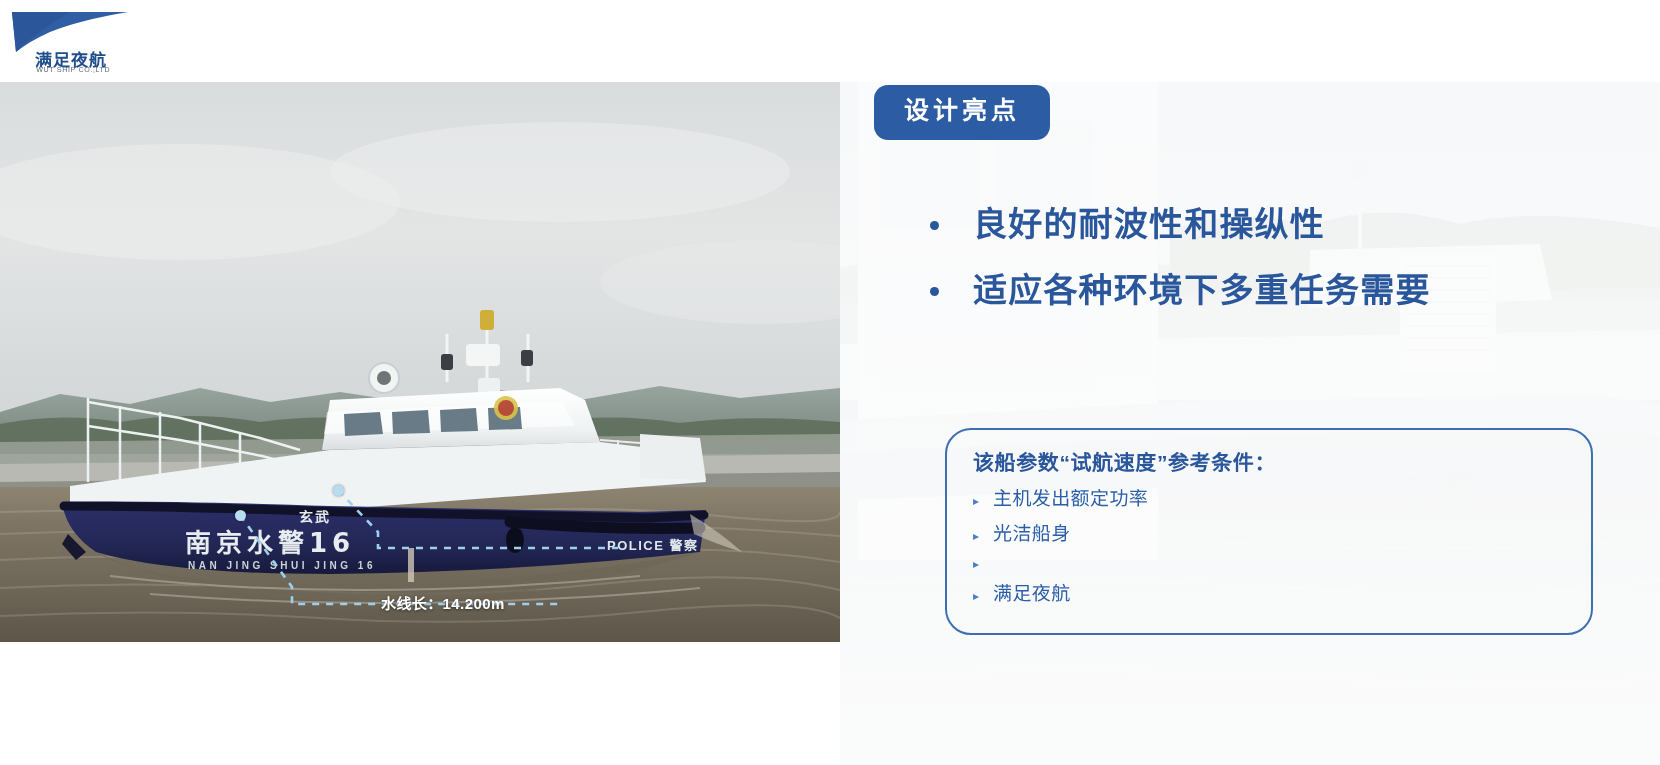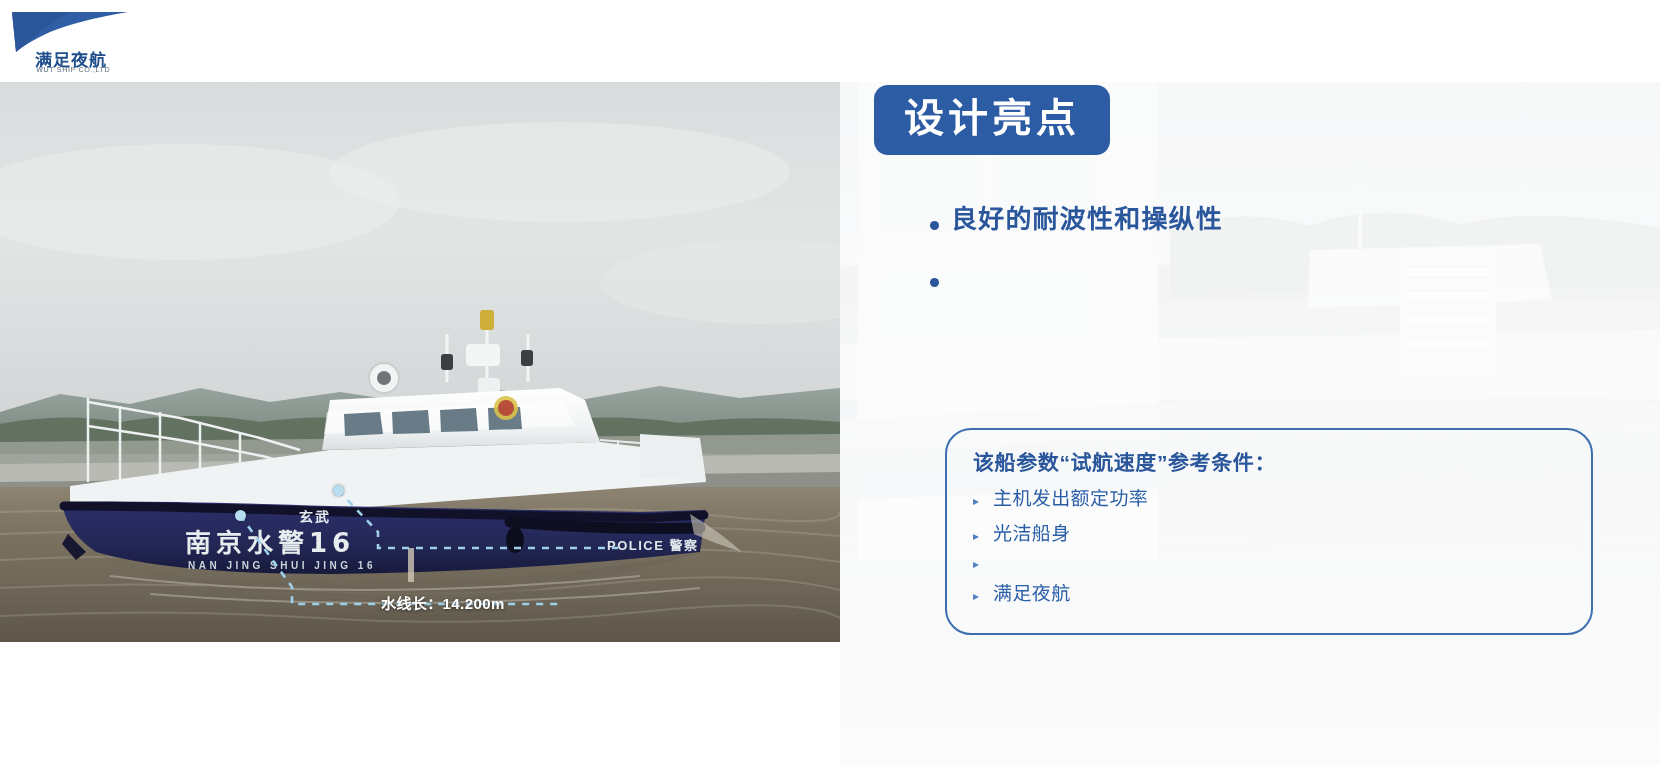--- a/index.html
+++ b/index.html
@@ -116,42 +116,43 @@
     background: linear-gradient(to bottom, rgba(255,255,255,.62) 0%, rgba(255,255,255,.70) 45%, rgba(255,255,255,.82) 100%);
   }
 
   .title-badge {
     position: absolute;
     left: 34px; top: 85px;
     padding: 13px 30px 17px 30px;
     background: #2c5ca4;
     border-radius: 14px;
     color: #ffffff;
-    font-size: 40px;
+    font-size: 25px;
     font-weight: 700;
     letter-spacing: 4px;
     line-height: 1;
     z-index: 5;
   }
 
   .bullets {
     position: absolute;
     left: 90px; top: 205px;
     width: 700px;
     z-index: 5;
   }
   .bullet {
     display: flex;
     align-items: flex-start;
     color: #2a569b;
-    font-size: 26px;
+    font-size: 34px;
     font-weight: 700;
     letter-spacing: 1.2px;
     margin-bottom: 28px;
     line-height: 1.12;
+    gap: 22px;
   }
   .bullet-dot {
     flex: 0 0 auto;
     width: 9px; height: 9px;
     border-radius: 50%;
     background: #2a569b;
     margin: 16px 12px 0 0;
   }
 
   .note-box {
@@ -412,20 +413,21 @@
 
     <div class="title-badge">设计亮点</div>
 
     <div class="bullets">
       <div class="bullet">
         <span class="bullet-dot"></span>
         <span>良好的耐波性和操纵性</span>
       </div>
       <div class="bullet">
         <span class="bullet-dot"></span>
+        <span>适应各种环境下多重任务需要</span>
       </div>
     </div>
 
     <div class="note-box">
       <p class="note-title">该船参数“试航速度”参考条件：</p>
 
       <div class="note-item">
         <span class="note-arrow">▸</span>
         <span>主机发出额定功率</span>
       </div>

